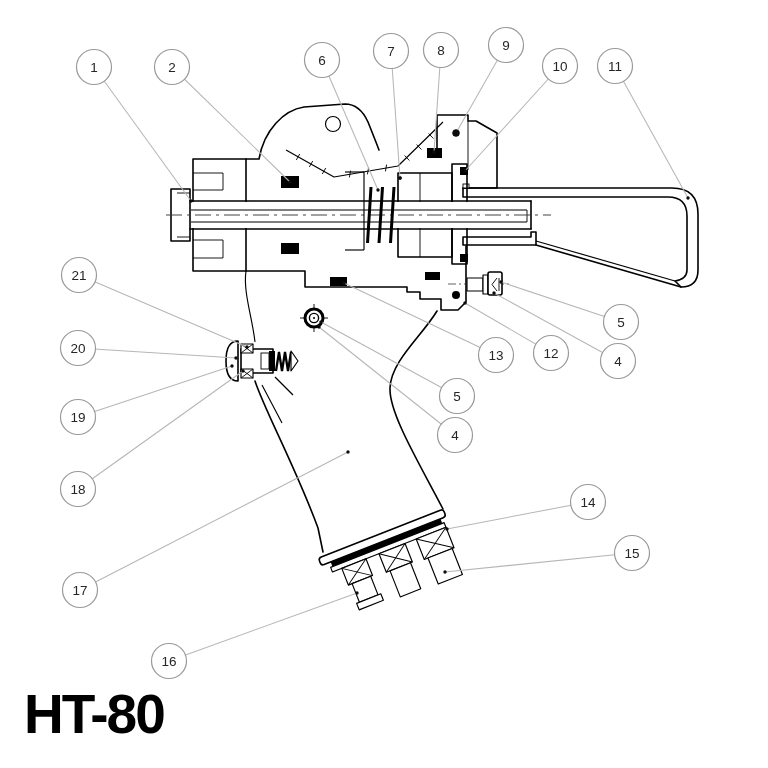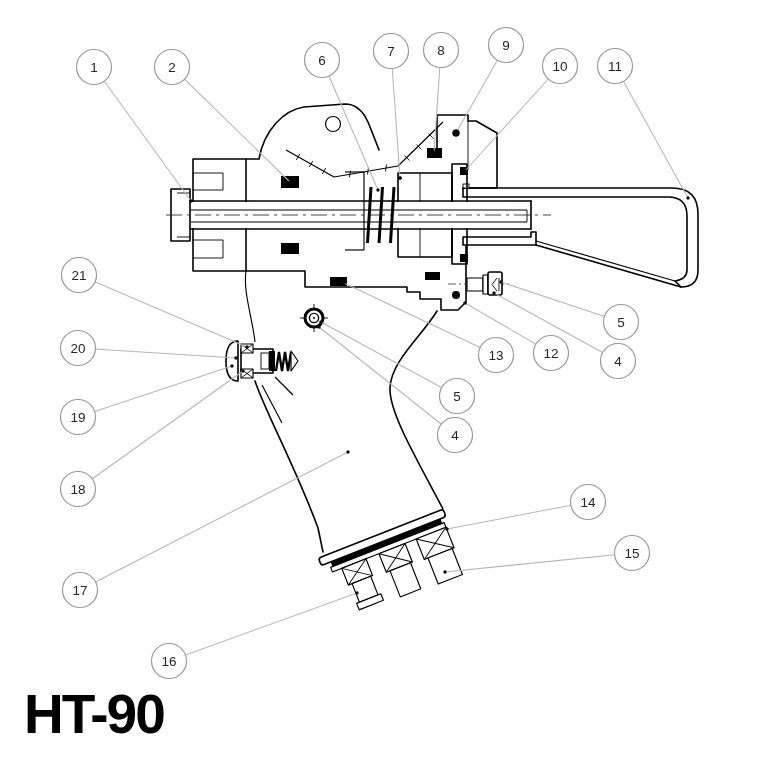--- a/index.html
+++ b/index.html
@@ -303,13 +303,13 @@
       </g>
       <g>
         <line x1="79" y1="275" x2="247" y2="347" class="leader"></line>
         <circle cx="247" cy="347" r="1.7" class="dot"></circle>
         <circle cx="79" cy="275" r="17.5" class="balloon"></circle>
         <text x="79" y="279.7" class="balloon-num">21</text>
       </g>
     </g>
 </svg>
 
-<div id="model-title">HT-90</div>
+<div id="model-title">HT-80</div>
 
 </body></html>

